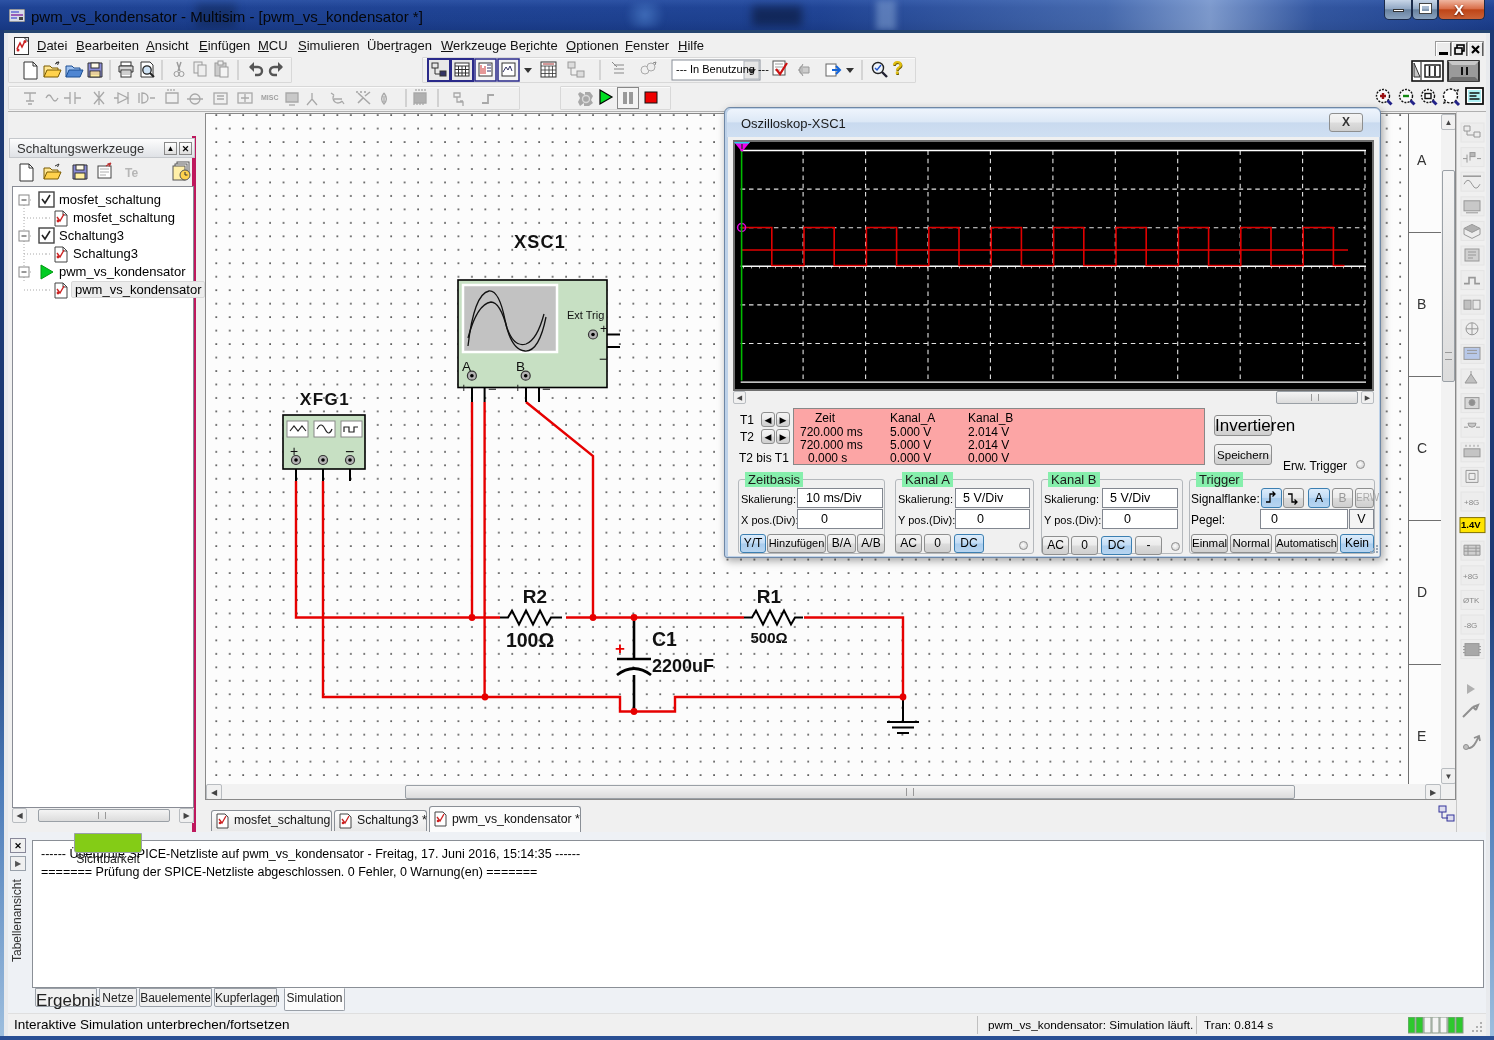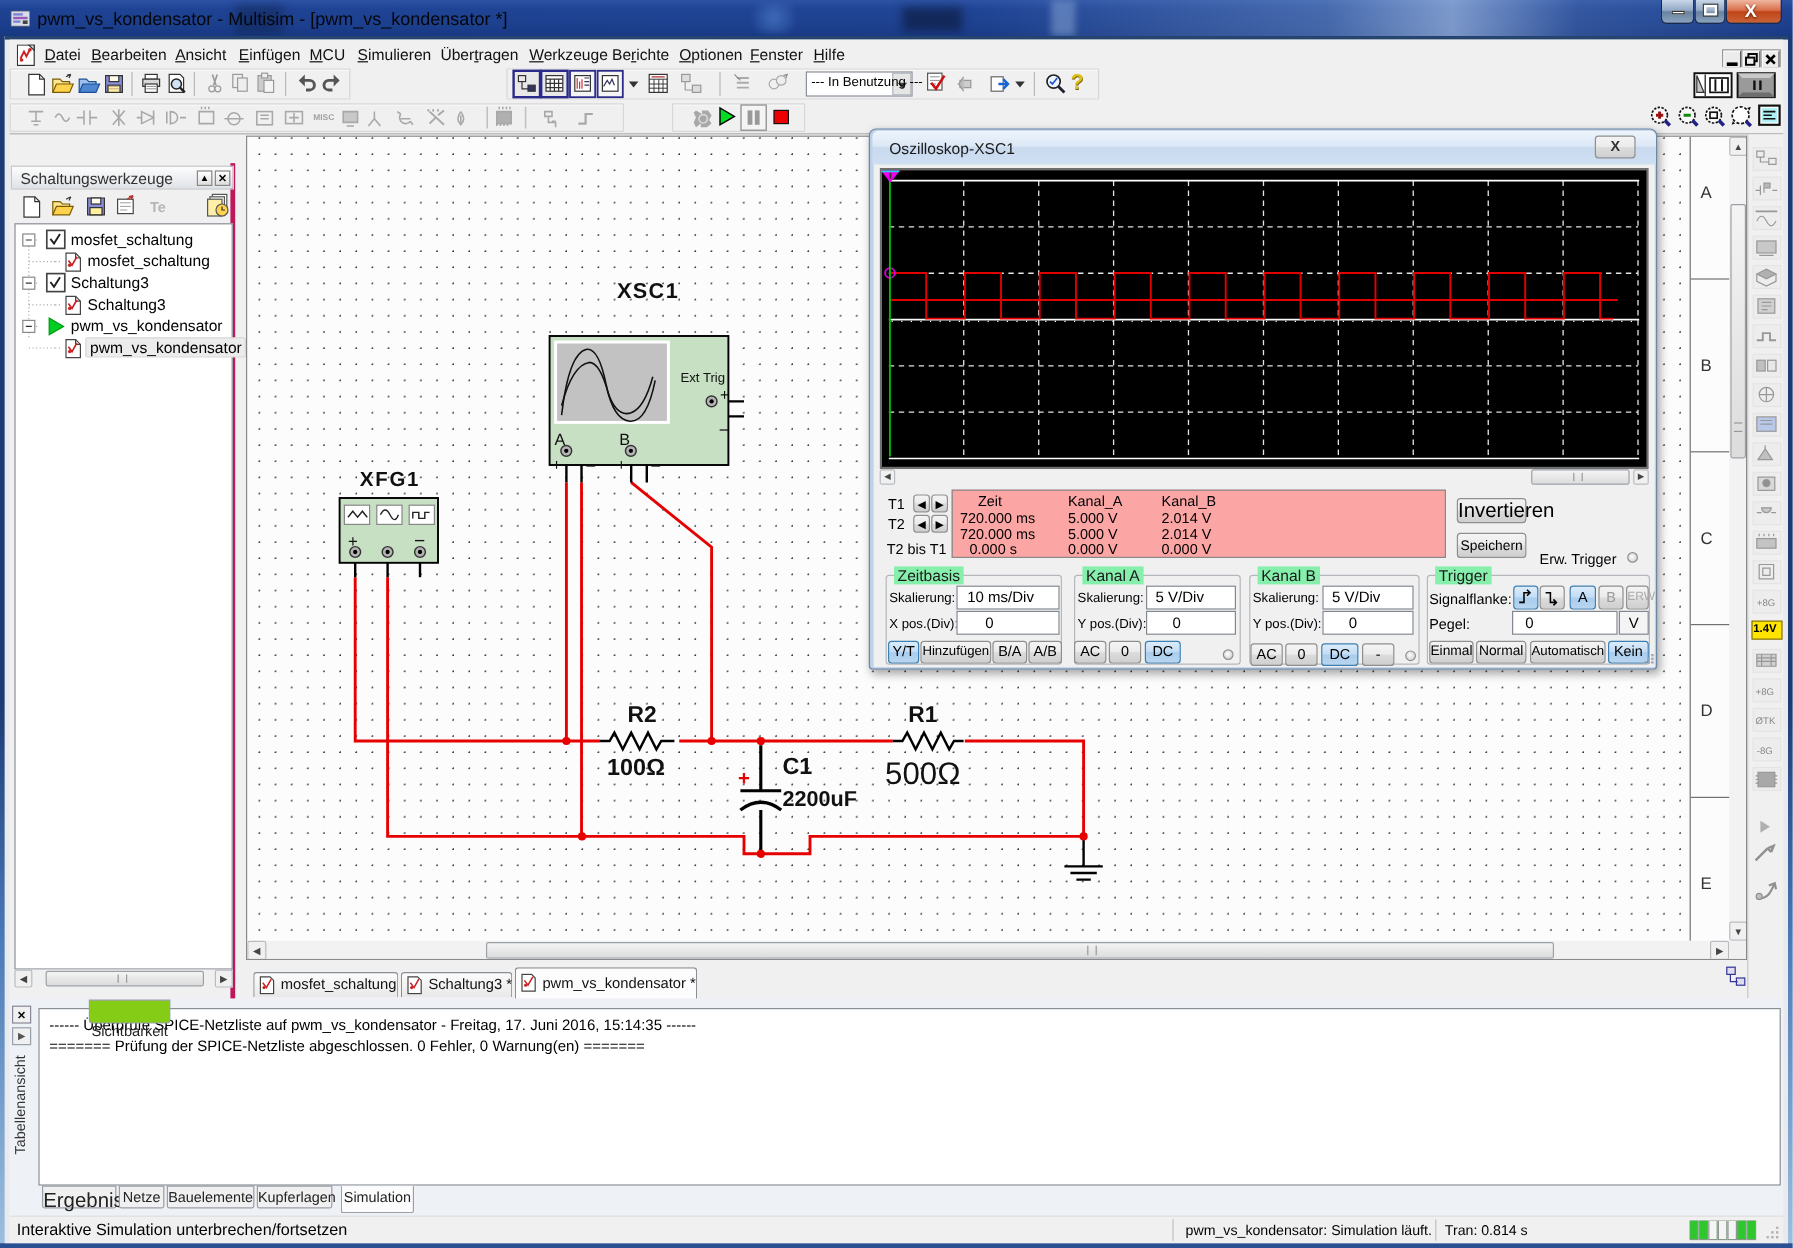--- a/index.html
+++ b/index.html
@@ -554,21 +554,21 @@
    <circle cx="144" cy="346" r="4.5" fill="#b4b4b4" stroke="#333" stroke-width="1.2"></circle>
         <circle cx="144" cy="346" r="1.8" fill="#000"></circle>
   </g>
 
  </svg>
  <div class="abs" style="left:274px;top:118px;width:120px;text-align:center;font-size:18px;font-weight:bold;letter-spacing:1.2px;color:#111">XSC1</div>
  <div class="abs" style="left:59px;top:276px;width:120px;text-align:center;font-size:17px;font-weight:bold;letter-spacing:1.5px;color:#111">XFG1</div>
  <div class="abs" style="left:289px;top:472px;width:80px;text-align:center;font-size:19px;font-weight:bold;color:#111">R2</div>
  <div class="abs" style="left:264px;top:515px;width:120px;text-align:center;font-size:19.5px;font-weight:bold;color:#111">100Ω</div>
  <div class="abs" style="left:523px;top:472px;width:80px;text-align:center;font-size:19px;font-weight:bold;color:#111">R1</div>
- <div class="abs" style="left:503px;top:515px;width:120px;text-align:center;font-size:26px;font-weight:normal;color:#111">500Ω</div>
+ <div class="abs" style="left:503px;top:515px;width:120px;text-align:center;font-size:15px;font-weight:bold;color:#111">500Ω</div>
  <div class="abs" style="left:446px;top:514px;font-size:19.5px;font-weight:bold;color:#111">C1</div>
  <div class="abs" style="left:446px;top:542px;font-size:18px;font-weight:bold;color:#111">2200uF</div>
  <div class="abs" style="left:409px;top:525px;font-size:17px;font-weight:bold;color:#e60000">+</div>
  <div class="abs" style="left:361px;top:195px;font-size:11px;color:#111">Ext Trig</div>
  <div class="abs" style="left:394px;top:207px;font-size:13px;color:#111">+</div>
  <div class="abs" style="left:393px;top:236px;font-size:15px;color:#111">−</div>
  <div class="abs" style="left:256px;top:245px;font-size:13.5px;color:#111">A</div>
  <div class="abs" style="left:310px;top:245px;font-size:13.5px;color:#111">B</div>
  <div class="abs" style="left:254px;top:266px;font-size:13px;color:#111">+</div>
  <div class="abs" style="left:282px;top:266px;font-size:15px;color:#111">−</div>

